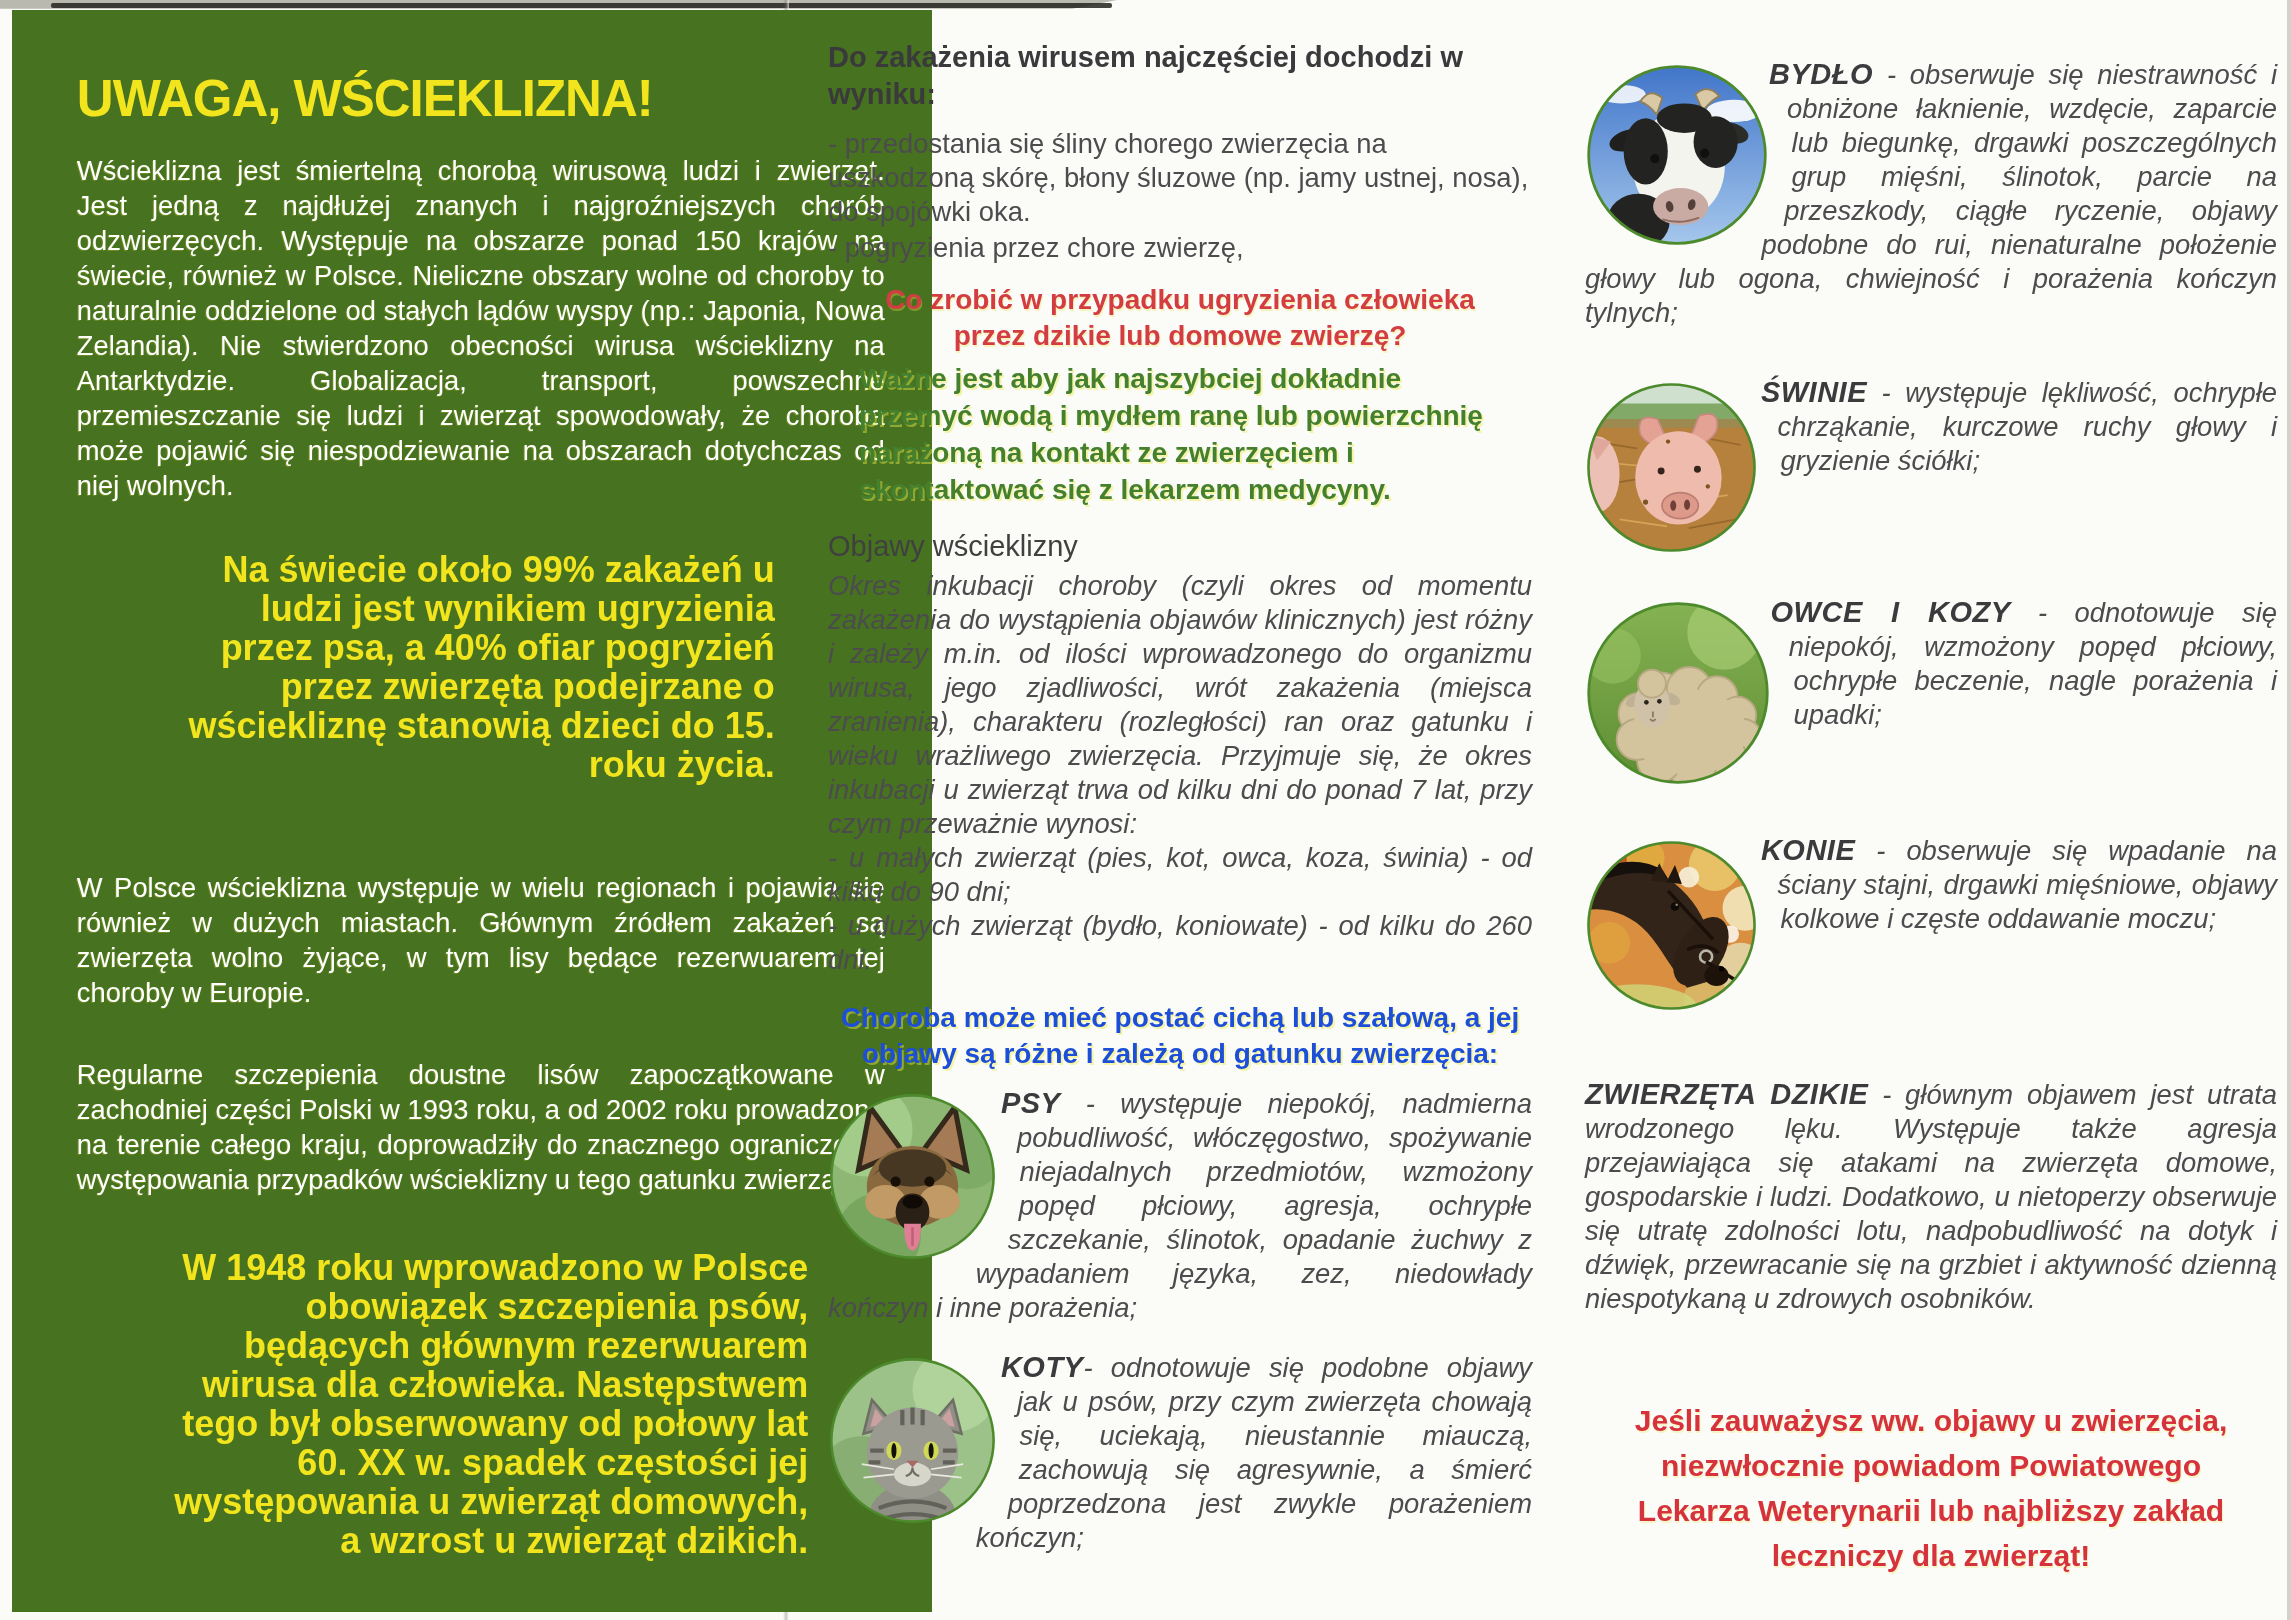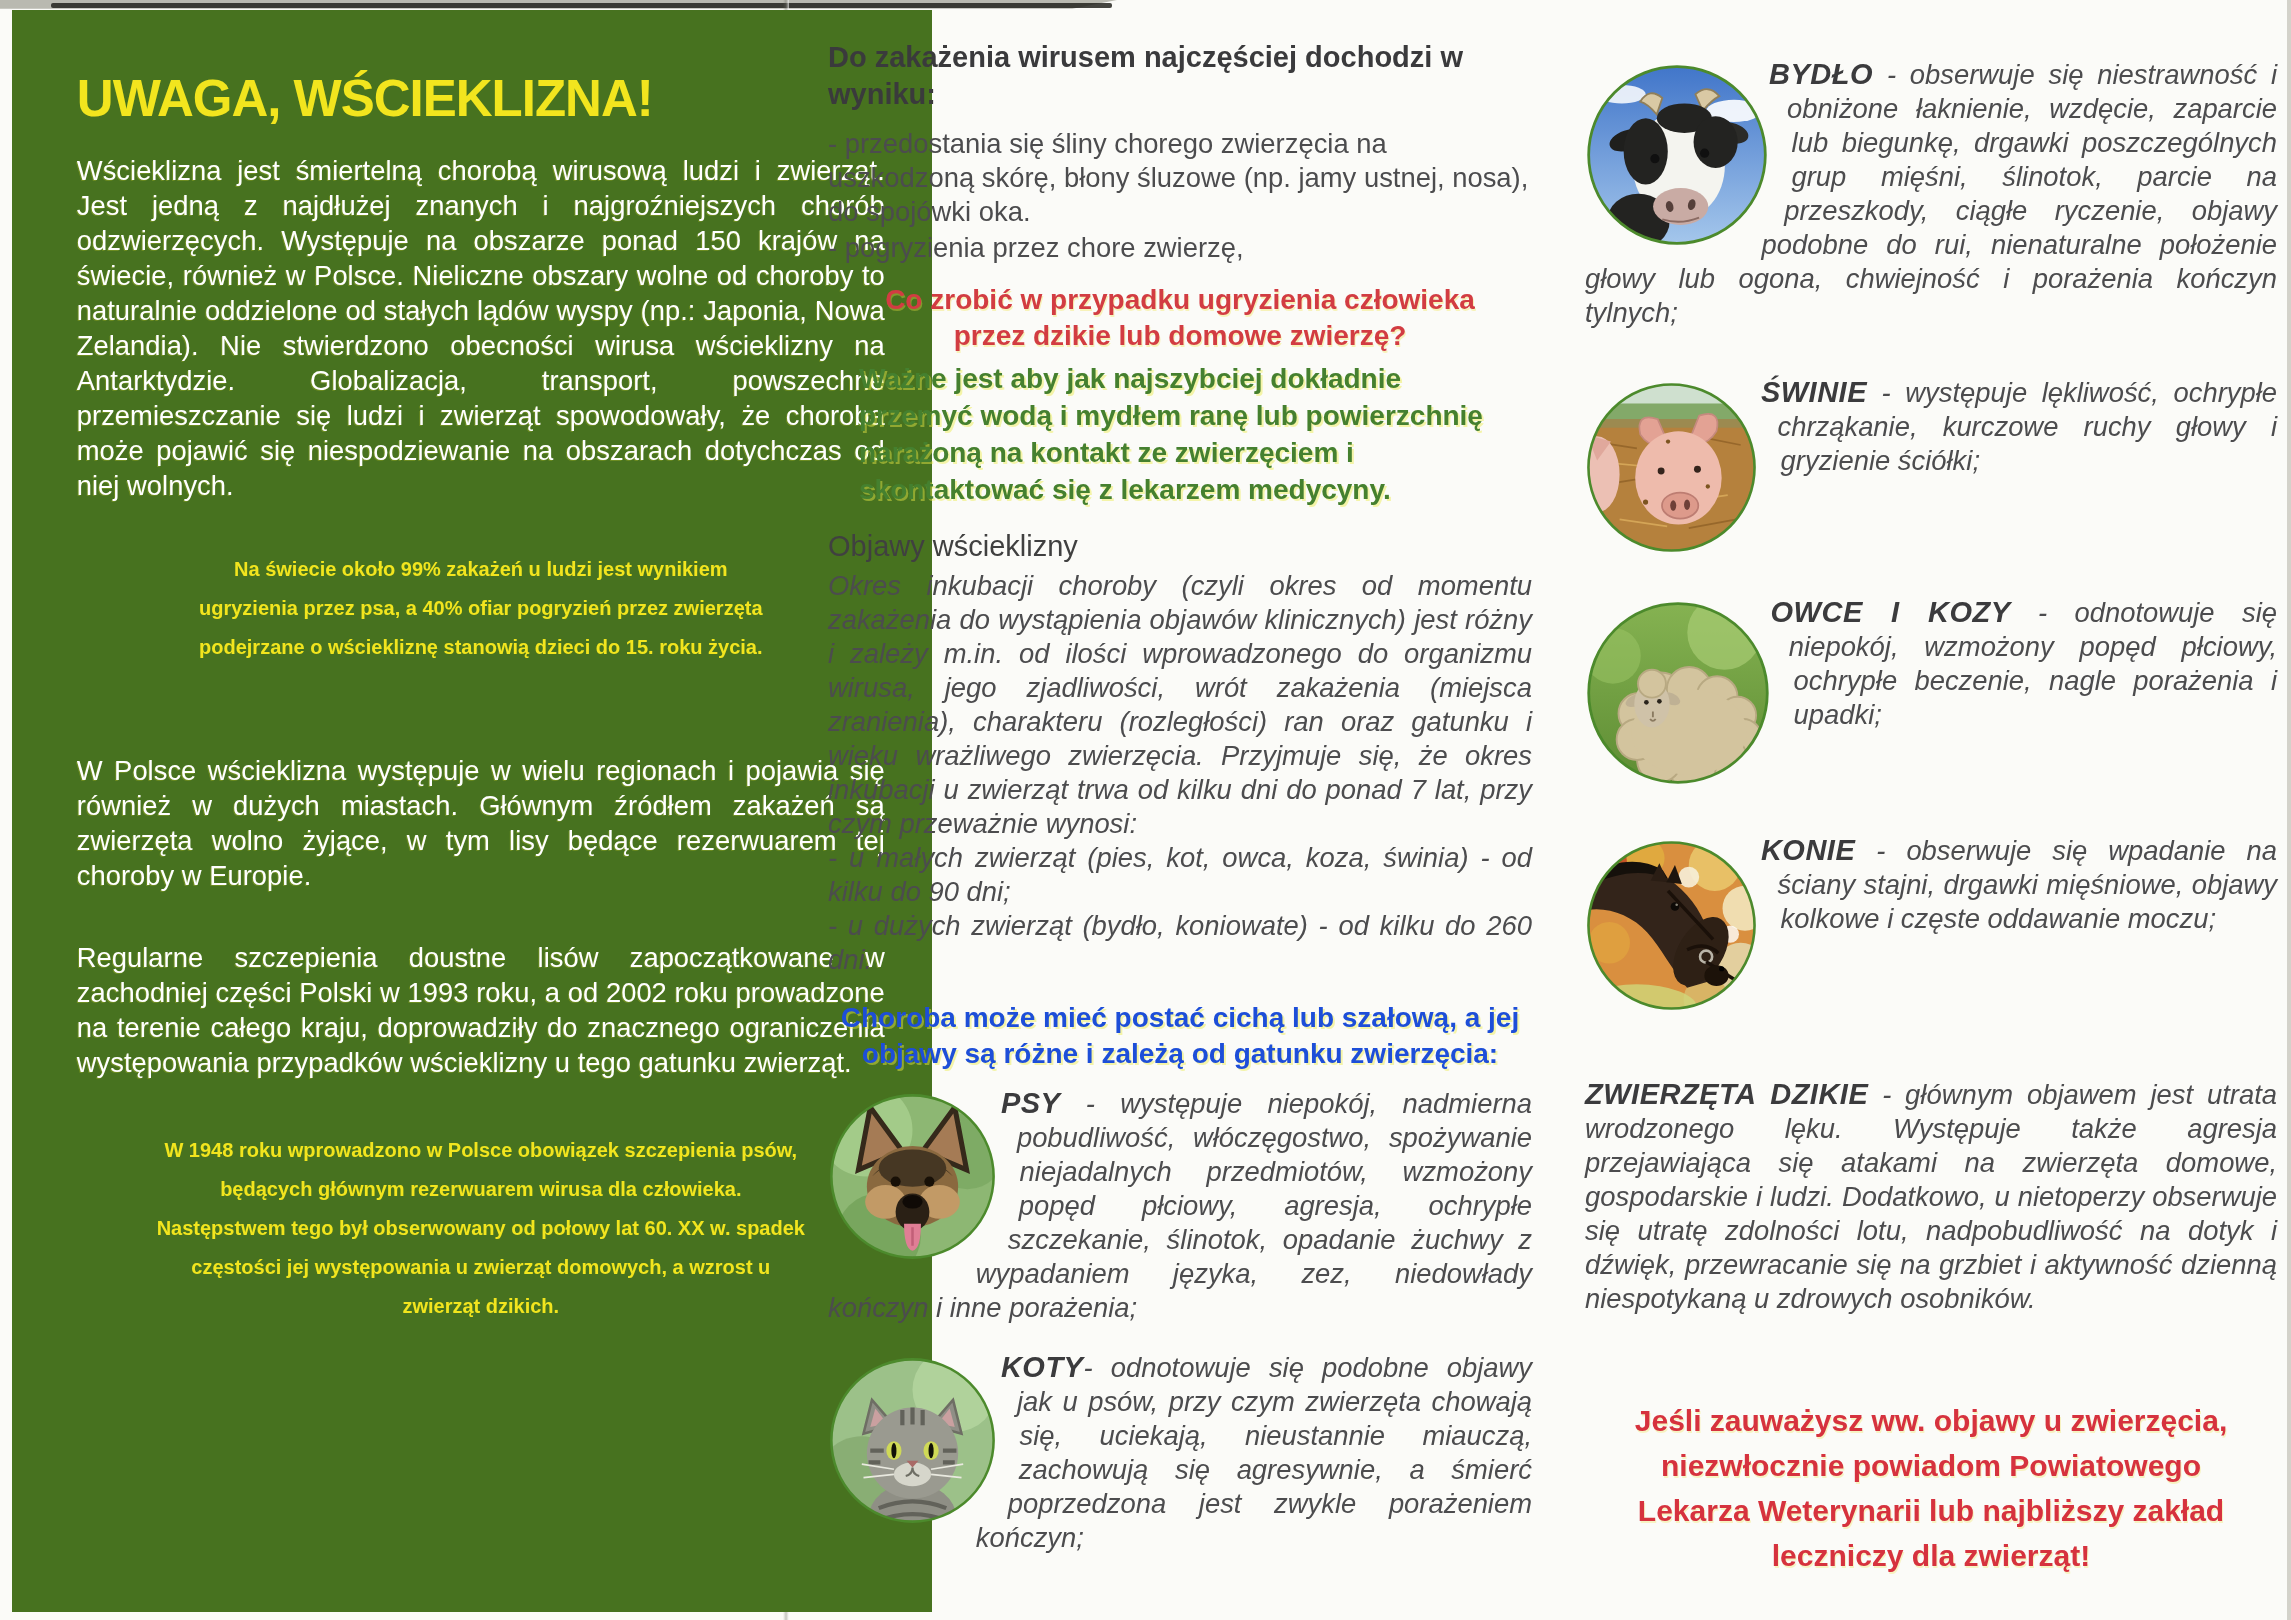--- a/index.html
+++ b/index.html
@@ -33,22 +33,22 @@
   .panel-para{
     margin:0 0 47px;
     font-size:27.4px;line-height:35px;
     text-align:justify;
     text-shadow:-1px 1px 0 rgba(240,230,40,.22);
   }
   .panel-para.p2{margin-bottom:47px;}
   .panel-para.p3{margin-bottom:51px;}
   .panel-highlight{
     margin:0 auto 86px;max-width:588px;
-    font-size:20px;line-height:39px;font-weight:bold;
-    color:#f2e51e;text-align:center;text-shadow:none;
+    font-size:36px;line-height:39px;font-weight:bold;
+    color:#f2e51e;text-align:right;text-shadow:none;
   }
   .panel-highlight.h2{margin-bottom:0;max-width:655px;}
   
   .col{position:absolute;color:#4c4c4e;}
   .col-mid{left:828px;top:39px;width:704px;}
   .col-right{left:1585px;top:51px;width:692px;}
   .dark-heading{
     margin:0 0 13.7px;max-width:676px;
     font-size:29px;line-height:37px;font-weight:bold;color:#3a3a3c;
   }

